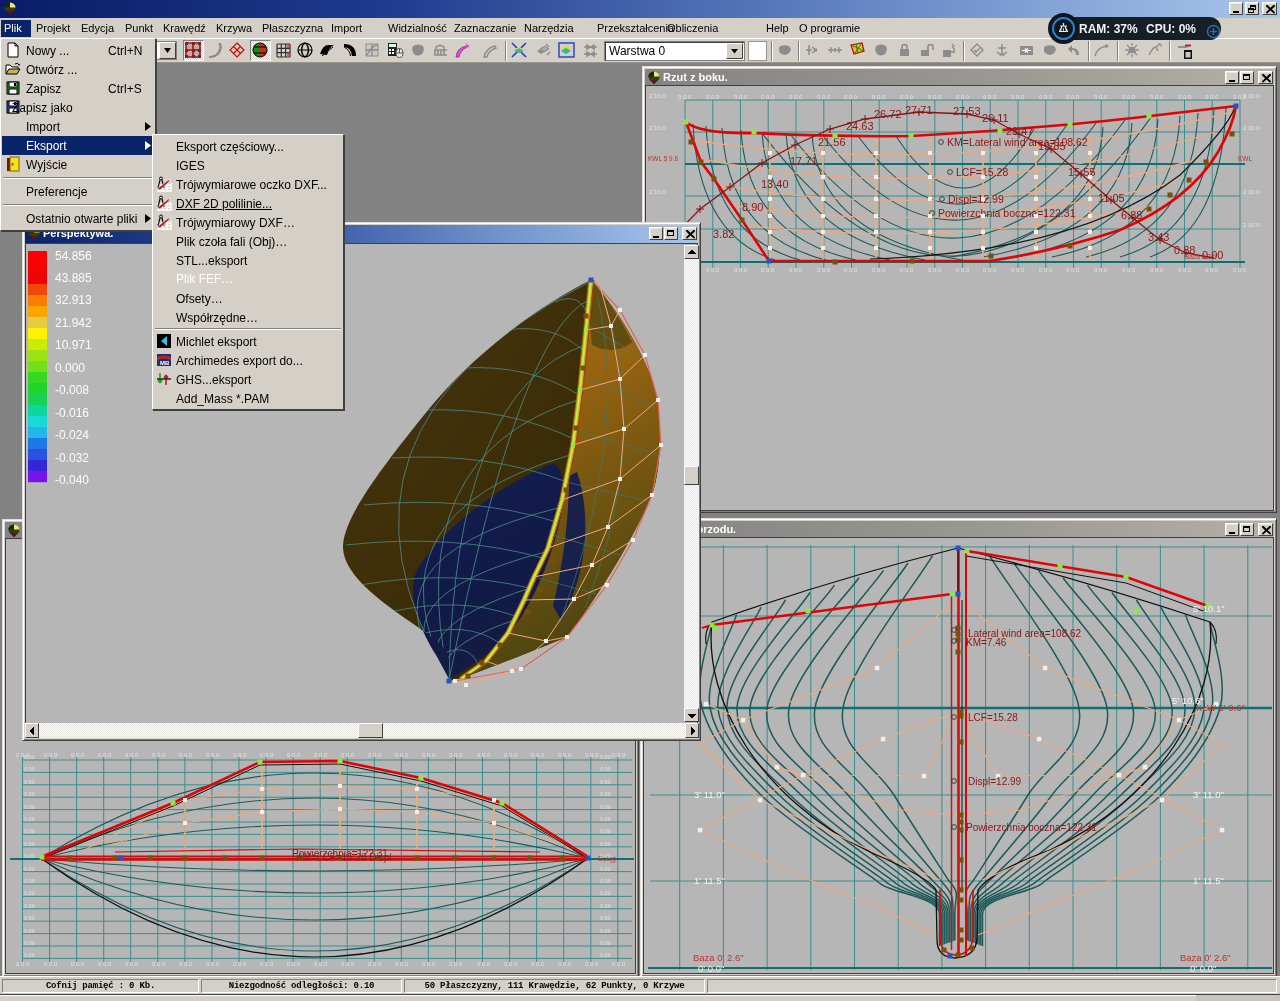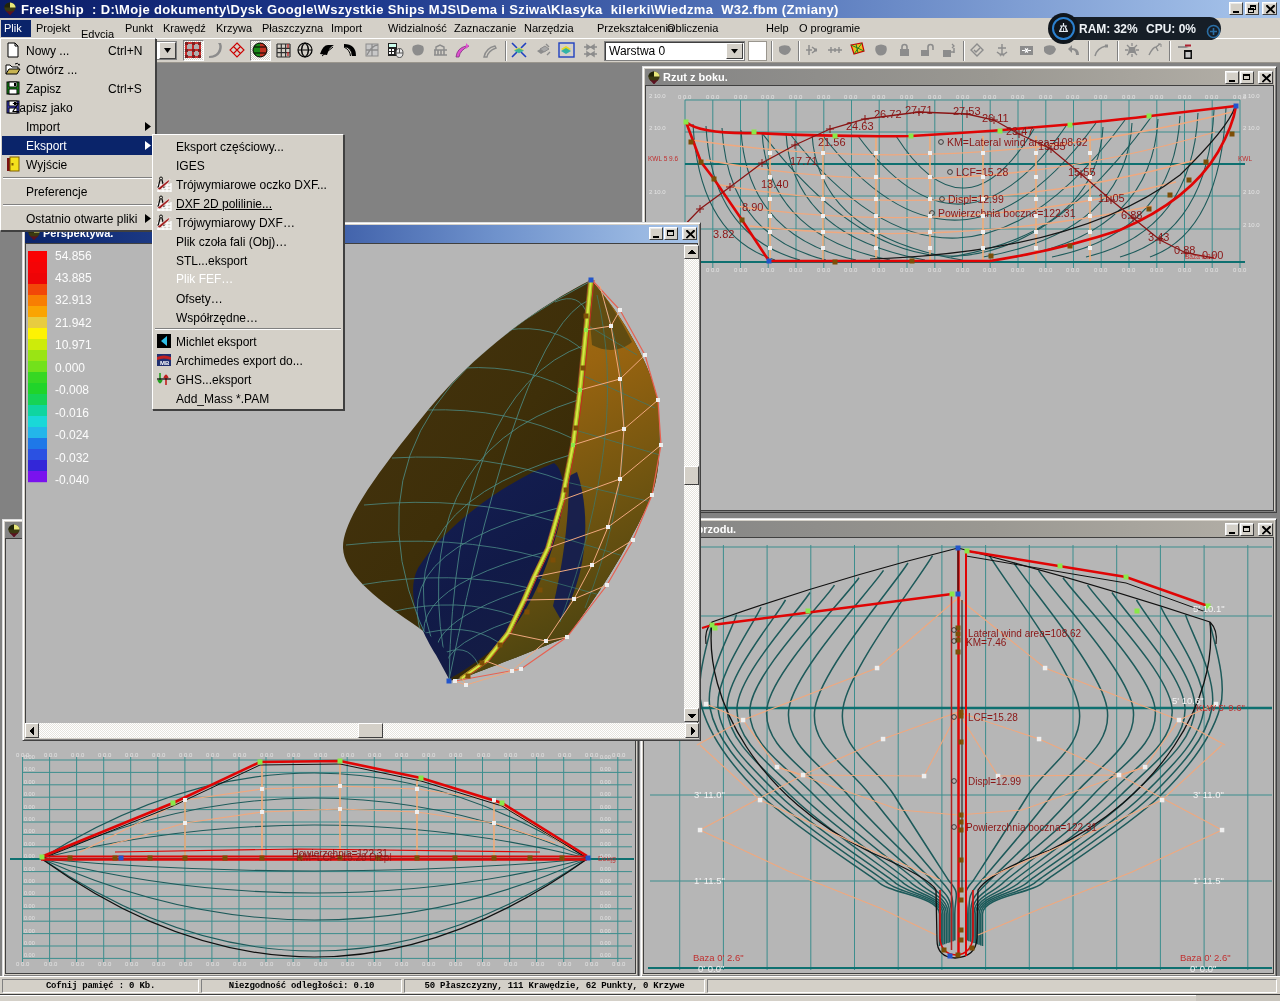--- a/index.html
+++ b/index.html
@@ -7,39 +7,38 @@
 </style></head><body>
 <div id="root">
 <div class="" style="position:absolute;left:0px;top:0px;width:1280px;height:18px;background:linear-gradient(90deg,#0a1c66 0%,#1f3a8e 30%,#5677bb 60%,#a9c6ec 100%);"></div>
 <svg style="position:absolute;left:3px;top:2px;" width="14" height="14" viewBox="0 0 14 14">
       <ellipse cx="7" cy="5.6" rx="5.6" ry="5.2" fill="#3a3a10"></ellipse>
       <path d="M7 0.4 A5.6 5.2 0 0 1 12.6 5.6 L7 5.6 Z" fill="#e8e87a"></path>
       <path d="M7 0.4 A5.6 5.2 0 0 0 1.4 5.6 L7 5.6 Z" fill="#222408"></path>
       <path d="M2.2 8 L7 13.5 L11.8 8 Q7 11 2.2 8Z" fill="#5c1020"></path>
       <circle cx="7" cy="5.6" rx="5.6" fill="none"></circle>
     </svg>
-<div style="position:absolute;left:21px;top:2px;white-space:pre;font:bold 13px 'Liberation Sans', sans-serif;color:#fff;letter-spacing:0.35px;">Free!Ship  : D:\Moje dokumenty\Dysk Google\Wszystkie Ships MJS\Dema i Sziwa\Klasyka  kilerki\Wiedzma  W32.fbm (Zmiany)</div>
 <div class="" style="position:absolute;left:1229px;top:2px;width:14px;height:13px;background:#d4d0c8;border-top:1px solid #fff;border-left:1px solid #fff;border-right:1px solid #404040;border-bottom:1px solid #404040;box-shadow:inset 1px 1px 0 #e8e8e8;">
       <div style="position:absolute;left:3px;top:8px;width:6px;height:2px;background:#000"></div>
     </div>
 <div class="" style="position:absolute;left:1245px;top:2px;width:14px;height:13px;background:#d4d0c8;border-top:1px solid #fff;border-left:1px solid #fff;border-right:1px solid #404040;border-bottom:1px solid #404040;box-shadow:inset 1px 1px 0 #e8e8e8;">
       <div style="position:absolute;left:4px;top:2px;width:6px;height:5px;border:1px solid #000;border-top-width:2px"></div>
       <div style="position:absolute;left:2px;top:5px;width:6px;height:5px;border:1px solid #000;border-top-width:2px;background:#d4d0c8"></div>
     </div>
 <div class="" style="position:absolute;left:1262px;top:2px;width:15px;height:13px;background:#d4d0c8;border-top:1px solid #fff;border-left:1px solid #fff;border-right:1px solid #404040;border-bottom:1px solid #404040;box-shadow:inset 1px 1px 0 #e8e8e8;">
       <svg width="11" height="9" style="position:absolute;left:2px;top:2px" viewBox="0 0 10 9">
         <path d="M1 0 L5 4 L9 0 M1 8 L5 4 L9 8" stroke="#000" stroke-width="1.6" fill="none"></path>
         <path d="M1 1 L9 8 M9 1 L1 8" stroke="#000" stroke-width="1.4"></path>
       </svg>
     </div>
 <div class="" style="position:absolute;left:0px;top:18px;width:1280px;height:20px;background:#d4d0c8;"></div>
 <div class="" style="position:absolute;left:1px;top:20px;width:30px;height:17px;background:#0a246a;"></div>
 <div style="position:absolute;left:4px;top:22px;white-space:pre;font:11px 'Liberation Sans', sans-serif;color:#fff;">Plik</div>
 <div style="position:absolute;left:36px;top:22px;white-space:pre;font:11px 'Liberation Sans', sans-serif;color:#000;">Projekt</div>
-<div style="position:absolute;left:81px;top:28px;white-space:pre;font:11px 'Liberation Sans', sans-serif;color:#000;">Edycja</div>
+<div style="position:absolute;left:81px;top:22px;white-space:pre;font:11px 'Liberation Sans', sans-serif;color:#000;">Edycja</div>
 <div style="position:absolute;left:125px;top:22px;white-space:pre;font:11px 'Liberation Sans', sans-serif;color:#000;">Punkt</div>
 <div style="position:absolute;left:163px;top:22px;white-space:pre;font:11px 'Liberation Sans', sans-serif;color:#000;">Krawędź</div>
 <div style="position:absolute;left:216px;top:22px;white-space:pre;font:11px 'Liberation Sans', sans-serif;color:#000;">Krzywa</div>
 <div style="position:absolute;left:262px;top:22px;white-space:pre;font:11px 'Liberation Sans', sans-serif;color:#000;">Płaszczyzna</div>
 <div style="position:absolute;left:331px;top:22px;white-space:pre;font:11px 'Liberation Sans', sans-serif;color:#000;">Import</div>
 <div style="position:absolute;left:388px;top:22px;white-space:pre;font:11px 'Liberation Sans', sans-serif;color:#000;">Widzialność</div>
 <div style="position:absolute;left:454px;top:22px;white-space:pre;font:11px 'Liberation Sans', sans-serif;color:#000;">Zaznaczanie</div>
 <div style="position:absolute;left:524px;top:22px;white-space:pre;font:11px 'Liberation Sans', sans-serif;color:#000;">Narzędzia</div>
 <div style="position:absolute;left:582px;top:22px;white-space:pre;font:11px 'Liberation Sans', sans-serif;color:#000;margin-left:15px;">Przekształcenia</div>
 <div style="position:absolute;left:667px;top:22px;white-space:pre;font:11px 'Liberation Sans', sans-serif;color:#000;">Obliczenia</div>
@@ -1065,18 +1064,18 @@
     </svg>
 <div style="position:absolute;left:176px;top:373px;white-space:pre;font:12px 'Liberation Sans', sans-serif;color:#000;">GHS...eksport</div>
 <div style="position:absolute;left:176px;top:392px;white-space:pre;font:12px 'Liberation Sans', sans-serif;color:#000;">Add_Mass *.PAM</div>
 <div class="" style="position:absolute;left:1051px;top:17px;width:170px;height:23px;background:#161e27;border-radius:12px;"></div>
 <div class="" style="position:absolute;left:1048px;top:13px;width:31px;height:31px;background:#10161d;border-radius:50%;"></div>
 <div class="" style="position:absolute;left:1052px;top:17px;width:23px;height:23px;background:#10161d;border:2.5px solid #2b80cf;border-radius:50%;"></div>
 <svg style="position:absolute;left:1057px;top:22px;" width="13" height="13" viewBox="0 0 13 13">
       <path d="M6.5 1 V4 M3 4 h7 M2.5 9.5 L5 4.5 M10.5 9.5 L8 4.5 M2 9.5 h9" stroke="#e8eef4" stroke-width="1.2" fill="none"></path>
       <path d="M4 9.5 v-3 M6.5 9.5 v-3.5 M9 9.5 v-3" stroke="#e8eef4" stroke-width="0.8"></path>
     </svg>
-<div style="position:absolute;left:1079px;top:22px;white-space:pre;font:bold 12px 'Liberation Sans', sans-serif;color:#eef2f6;">RAM: 32%</div>
+<div style="position:absolute;left:1079px;top:22px;white-space:pre;font:bold 12px 'Liberation Sans', sans-serif;color:#eef2f6;">RAM: 37%</div>
 <div style="position:absolute;left:1146px;top:22px;white-space:pre;font:bold 12px 'Liberation Sans', sans-serif;color:#eef2f6;">CPU: 0%</div>
 <svg style="position:absolute;left:1206px;top:24px;" width="15" height="15" viewBox="0 0 15 15">
       <circle cx="7.5" cy="7.5" r="6" fill="none" stroke="#2a6da3" stroke-width="1.6"></circle>
       <path d="M7.5 4 v7 M4 7.5 h7" stroke="#2a6da3" stroke-width="1.6"></path>
     </svg>
   </div>
 </body></html>

